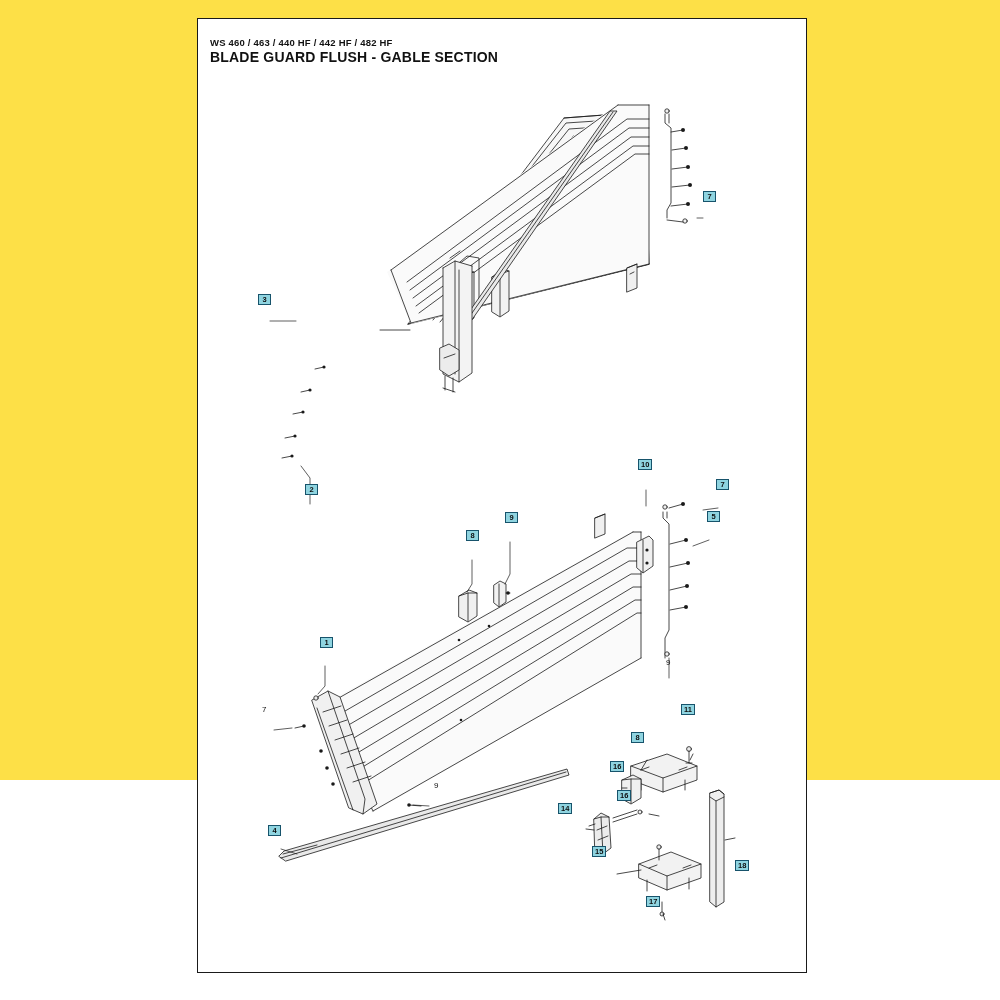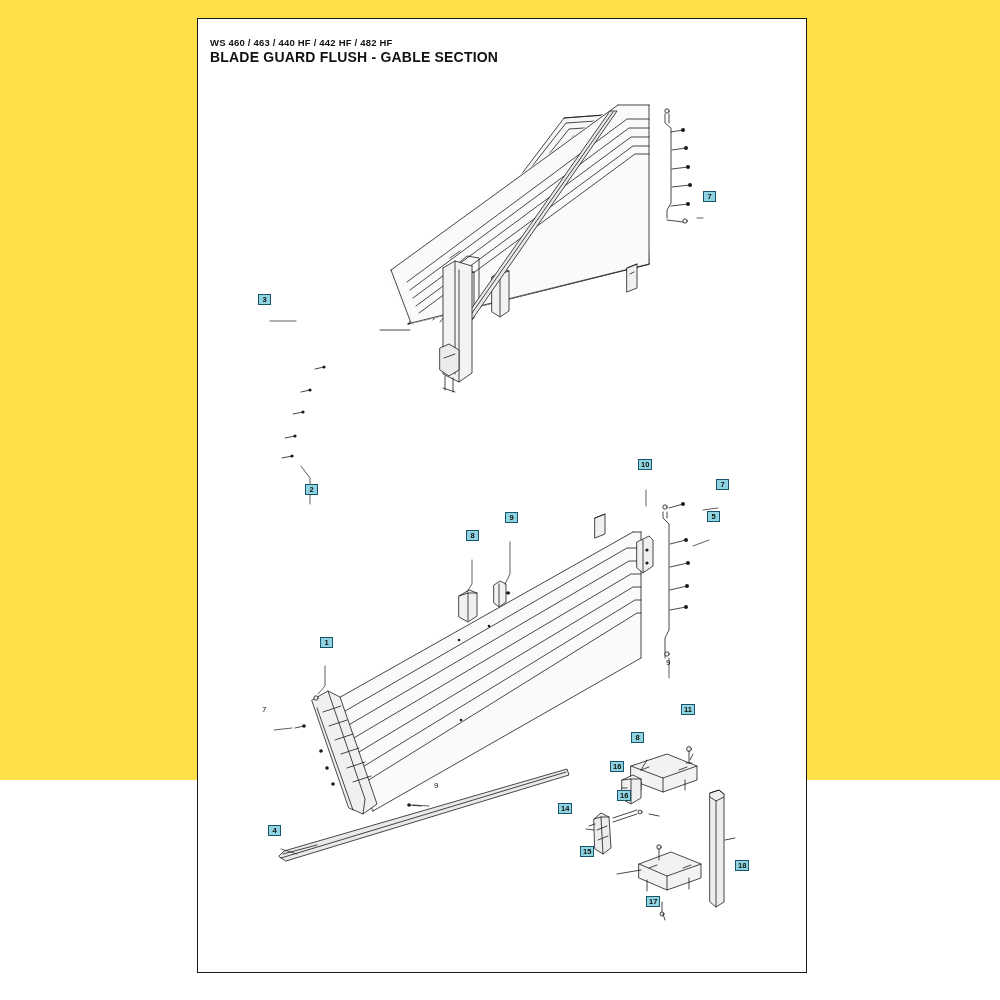--- a/index.html
+++ b/index.html
@@ -410,17 +410,17 @@
     <div class="callout" style="left:320px; top:637px;">1</div>
     <div class="callout-plain" style="left:262px; top:705px;">7</div>
     <div class="callout-plain" style="left:434px; top:781px;">9</div>
     <div class="callout" style="left:268px; top:825px;">4</div>
     <div class="callout" style="left:681px; top:704px;">11</div>
     <div class="callout" style="left:631px; top:732px;">8</div>
     <div class="callout" style="left:610px; top:761px;">16</div>
     <div class="callout" style="left:617px; top:790px;">16</div>
     <div class="callout" style="left:558px; top:803px;">14</div>
     <div class="callout" style="left:735px; top:860px;">18</div>
-    <div class="callout" style="left:580px; top:846px;text-align:center;">15</div>
+    <div class="callout" style="left:592px; top:846px;text-align:center;">15</div>
     <div class="callout" style="left:646px; top:896px;text-align:center;">17</div>
   </div>
 
 </div>
 
 </body></html>

